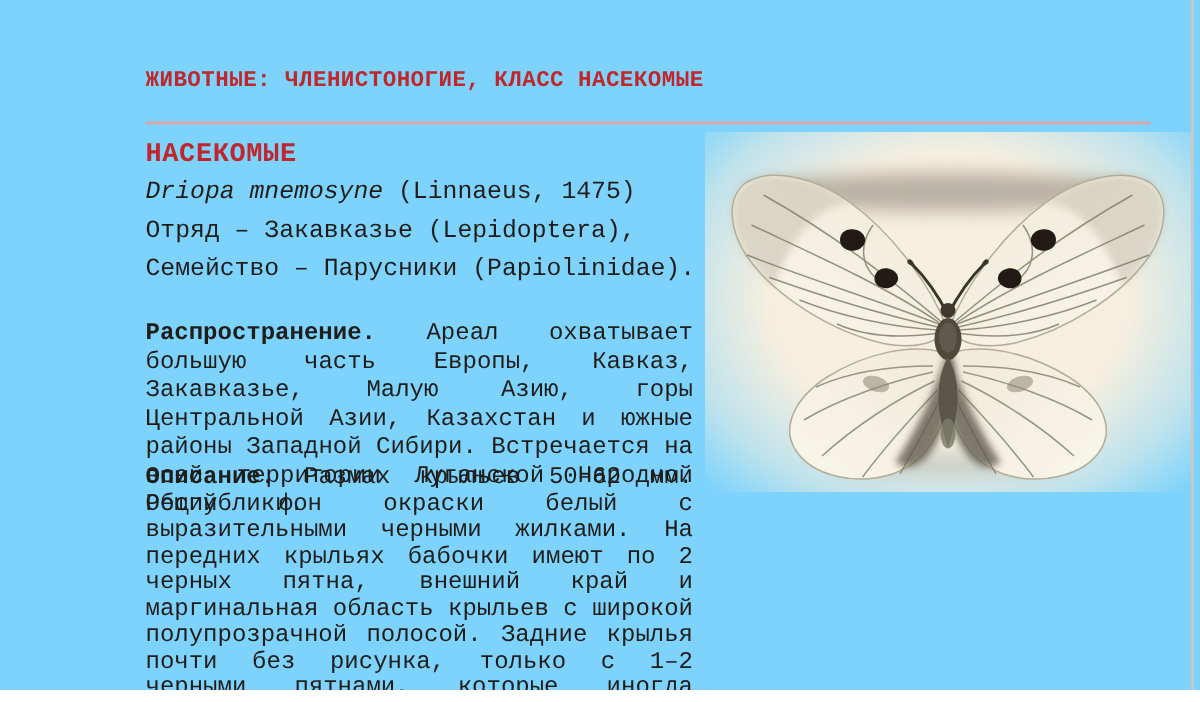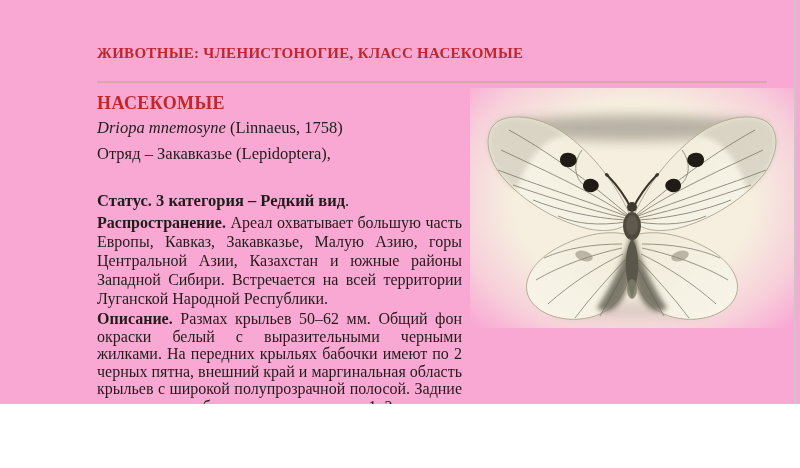--- a/index.html
+++ b/index.html
@@ -6,24 +6,24 @@
     --heading-red:#c0272c;
     --rule-pink:#d9a8a6;
     --body-text:#1f1d1a;
     --photo-cream:#f6efdf;
     --edge-gray:#c8c8c8;
   }
   *{margin:0;padding:0;box-sizing:border-box;}
   html,body{background:#ffffff;}
   .page{
     position:relative;
-    width:800px;height:404px;
-    background:#f9a8d4;
+    width:800px;height:460px;
+    background:#7dd3fc;
     overflow:hidden;
-    font-family:Liberation Serif, serif;
+    font-family:Liberation Mono, monospace;
     color:var(--body-text);
   }
   .section-header{
     position:absolute;left:97px;top:45px;width:560px;
     font-size:15px;font-weight:bold;letter-spacing:.3px;
     color:var(--heading-red);
   }
   .rule{
     position:absolute;left:97px;top:81px;width:670px;height:2px;
     background:var(--rule-pink);
@@ -65,29 +65,27 @@
 
 <div class="page">
 
   <div class="section-header">ЖИВОТНЫЕ: ЧЛЕНИСТОНОГИЕ, КЛАСС НАСЕКОМЫЕ</div>
 
   <div class="rule"></div>
 
   <div class="species-title">НАСЕКОМЫЕ</div>
 
   <div class="line species-line">
-    <span class="latin">Driopa mnemosyne</span><span> (Linnaeus, 1758)</span>
+    <span class="latin">Driopa mnemosyne</span><span> (Linnaeus, 1475)</span>
   </div>
 
   <div class="line order-line">Отряд – Закавказье (Lepidoptera),</div>
 
+  <div class="line family-line">Семейство – Парусники (Papiolinidae).</div>
 
-  <div class="line status-line">
-    <span>Статус. 3 категория – Редкий вид</span><span class="status-tail">.</span>
-  </div>
 
   <p class="para para-distribution">
     <span class="lead">Распространение.</span><span> Ареал охватывает большую часть Европы, Кавказ, Закавказье, Малую Азию, горы Центральной Азии, Казахстан и южные районы Западной Сибири. Встречается на всей территории Луганской Народной Республики.</span>
   </p>
 
   <p class="para para-description">
     <span class="lead">Описание.</span><span> Размах крыльев 50–62 мм. Общий фон окраски белый с выразительными черными жилками. На передних крыльях бабочки имеют по 2 черных пятна, внешний край и маргинальная область крыльев с широкой полупрозрачной полосой. Задние крылья почти без рисунка, только с 1–2 черными пятнами, которые иногда сливаются, и серо-черным анальным краем. Тело относительно сильно опушенное, особенно у самцов.</span>
   </p>
 
   <div class="photo">

